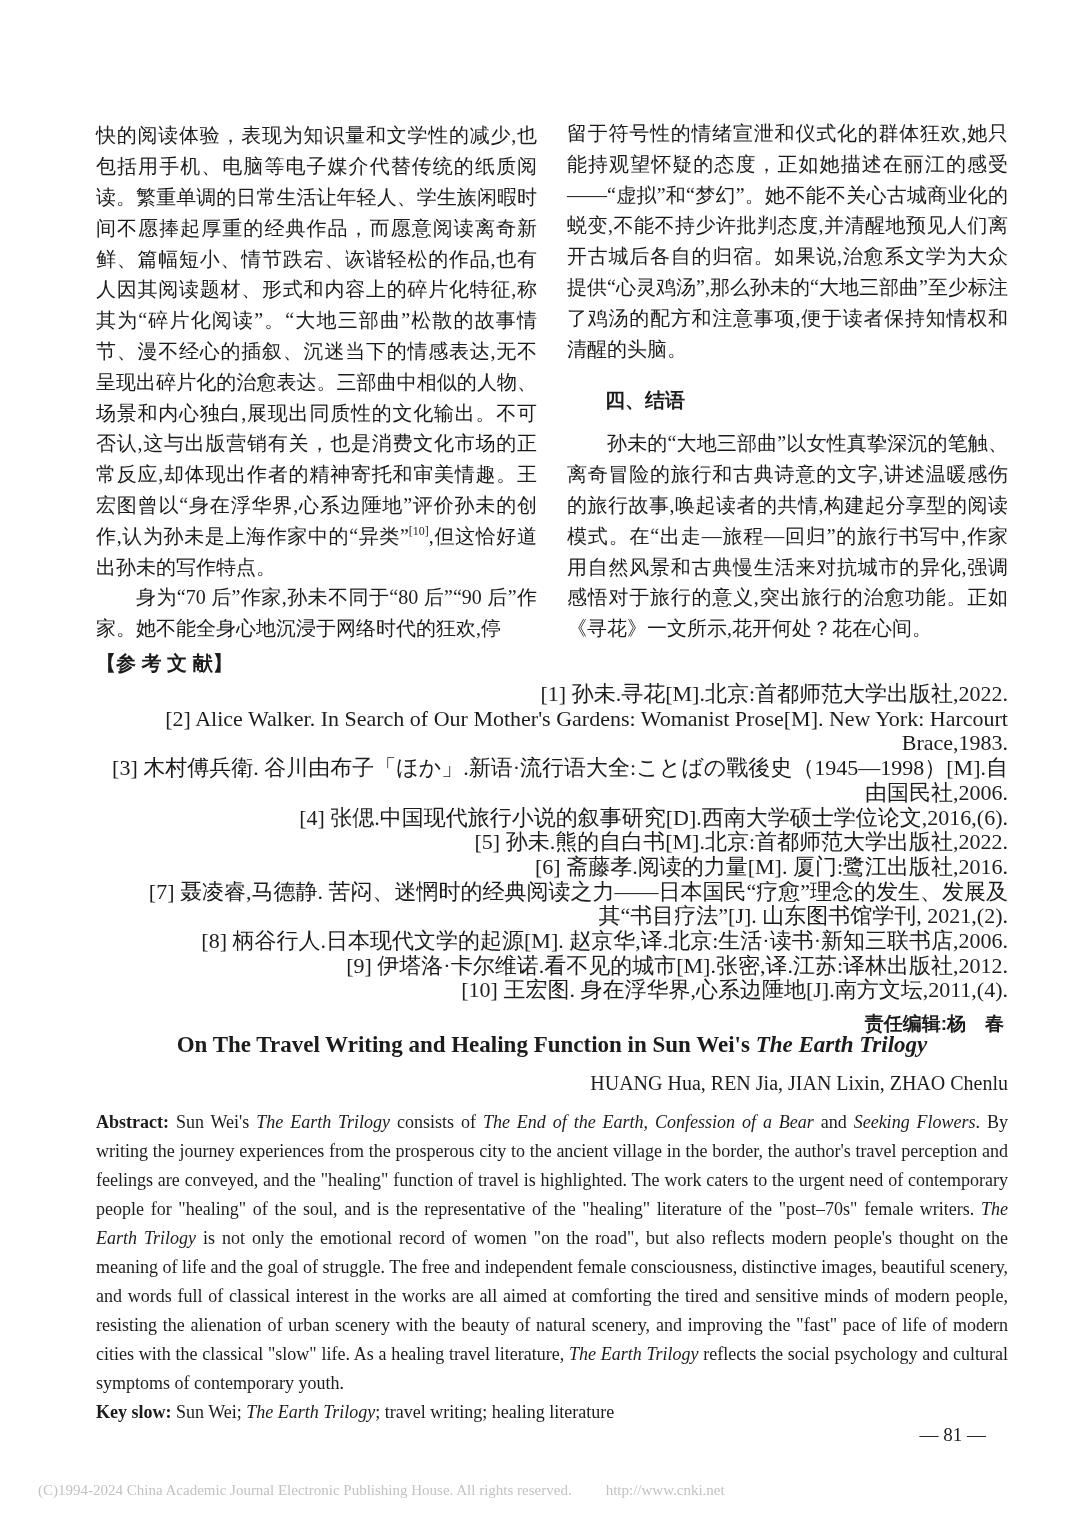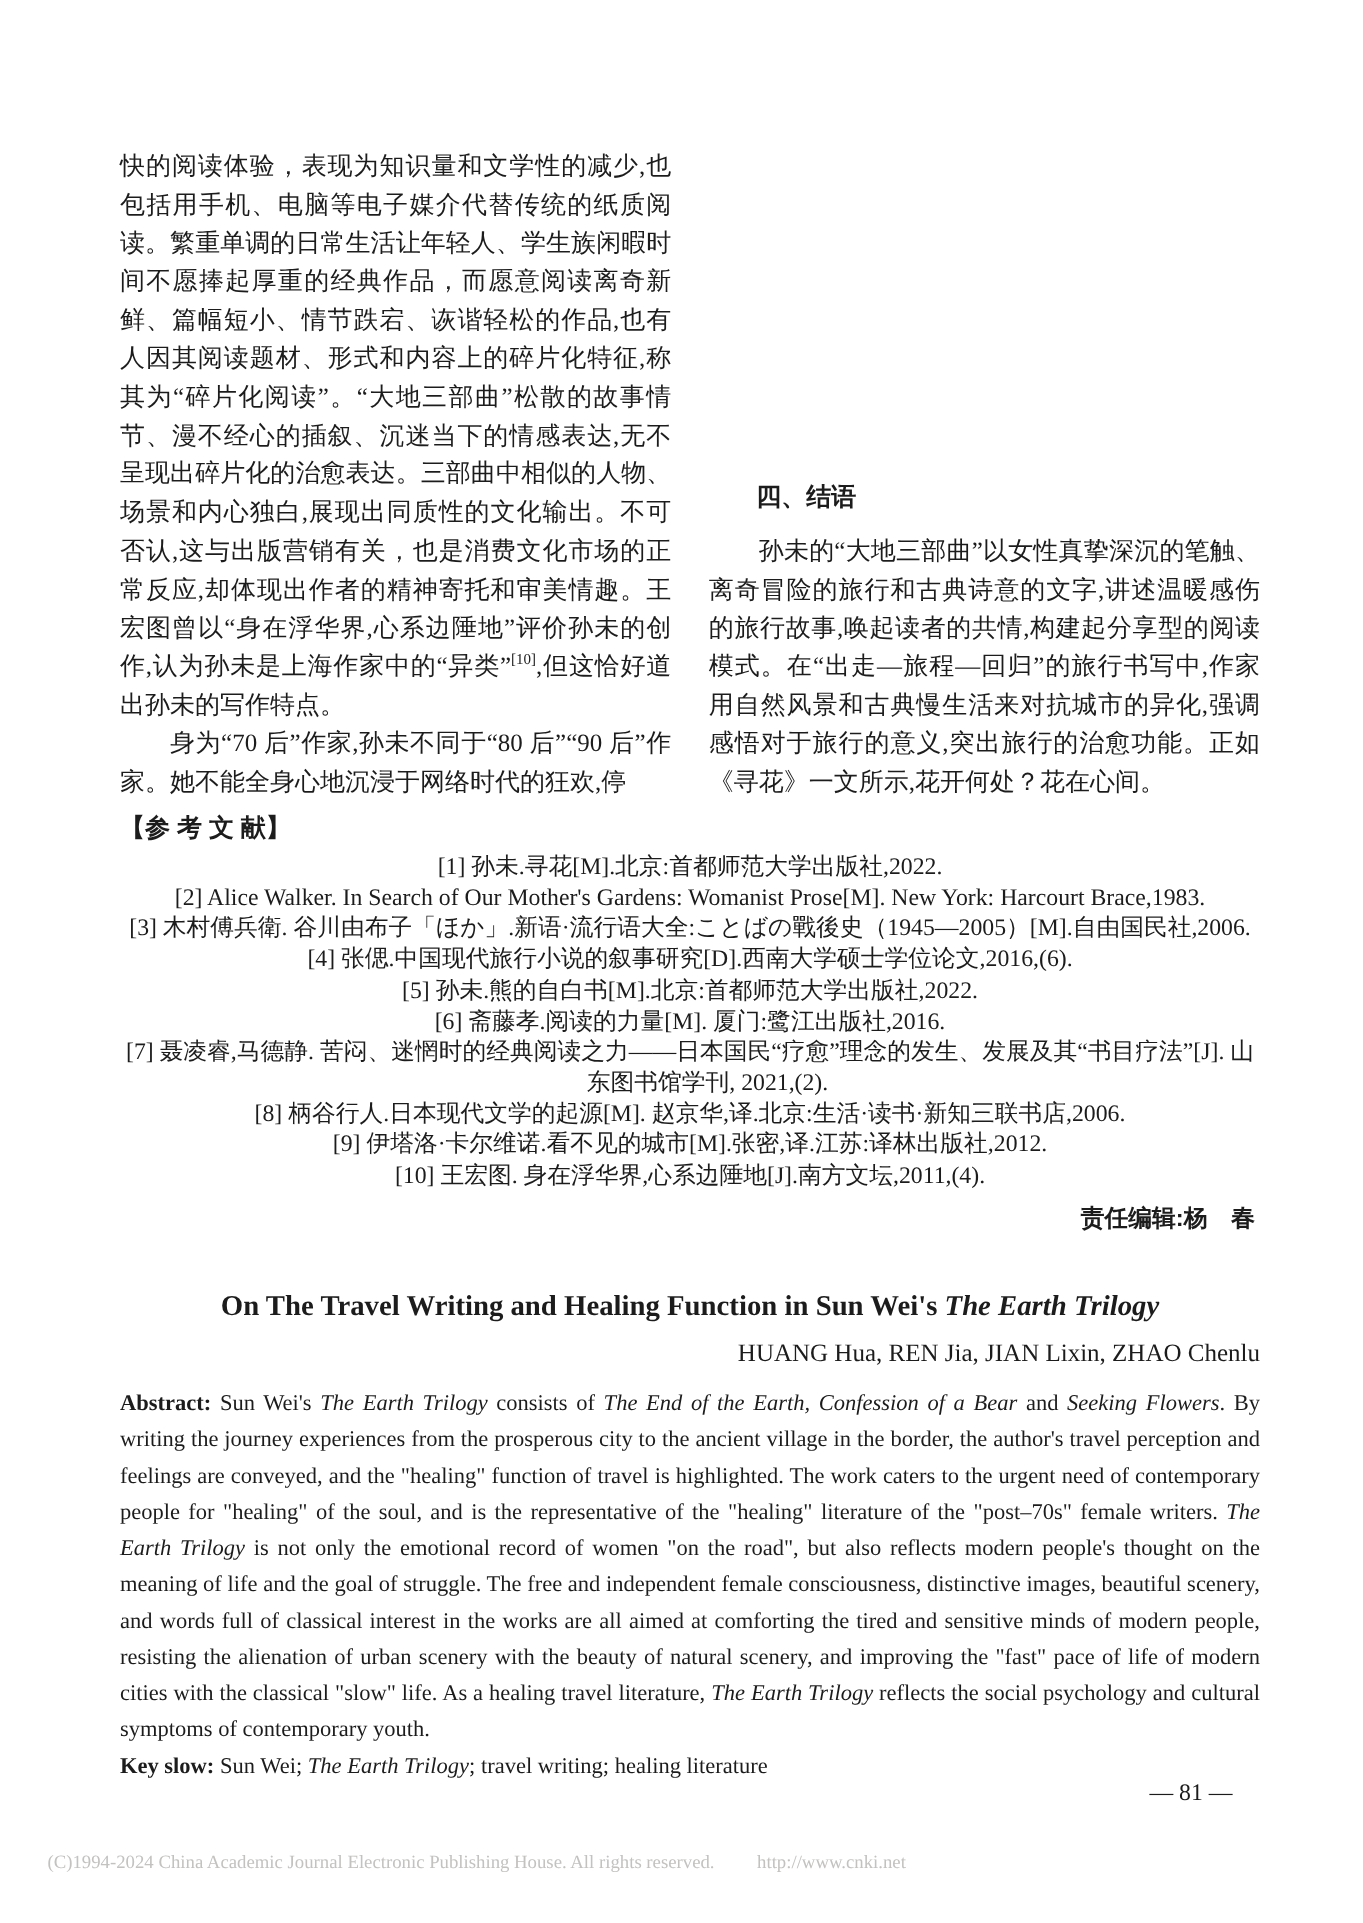--- a/index.html
+++ b/index.html
@@ -22,22 +22,22 @@
   }
   sup{font-size:12px;line-height:0;vertical-align:super;}
 
   
   .refs{top:650px;}
   .refs-header{
     font-family:"Liberation Sans","DejaVu Sans",sans-serif;
     font-weight:bold;font-size:20px;line-height:26px;margin:0 0 6px 0;
   }
   .ref-item{
-    font-size:19px;line-height:24.7px;
-    padding-left:28px;text-indent:-28px;text-align:center;
+    font-size:22px;line-height:24.7px;
+    padding-left:28px;text-indent:-28px;text-align:right;
   }
   .editor{
     font-family:"Liberation Sans","DejaVu Sans",sans-serif;
     font-weight:bold;font-size:19px;text-align:right;margin-top:8px;padding-right:4px;
   }
 
   
   .english{top:1030px;}
   .en-title{font-size:23px;font-weight:bold;text-align:center;margin:0;line-height:30px;}
   .en-authors{font-size:20px;text-align:right;margin:10px 0 0 0;line-height:26px;}
@@ -54,31 +54,32 @@
 </style>
 </head>
 <body>
 
 <div class="content-block columns">
   <div class="col">
     <p><span>快的阅读体验，表现为知识量和文学性的减少,也包括用手机、电脑等电子媒介代替传统的纸质阅读。繁重单调的日常生活让年轻人、学生族闲暇时间不愿捧起厚重的经典作品，而愿意阅读离奇新鲜、篇幅短小、情节跌宕、诙谐轻松的作品,也有人因其阅读题材、形式和内容上的碎片化特征,称其为“碎片化阅读”。“大地三部曲”松散的故事情节、漫不经心的插叙、沉迷当下的情感表达,无不呈现出碎片化的治愈表达。三部曲中相似的人物、场景和内心独白,展现出同质性的文化输出。不可否认,这与出版营销有关，也是消费文化市场的正常反应,却体现出作者的精神寄托和审美情趣。王宏图曾以“身在浮华界,心系边陲地”评价孙未的创作,认为孙未是上海作家中的“异类”</span><sup>[10]</sup><span>,但这恰好道出孙未的写作特点。</span></p>
     <p class="p-indent">身为“70 后”作家,孙未不同于“80 后”“90 后”作家。她不能全身心地沉浸于网络时代的狂欢,停</p>
   </div>
   <div class="col">
+    <p>留于符号性的情绪宣泄和仪式化的群体狂欢,她只能持观望怀疑的态度，正如她描述在丽江的感受——“虚拟”和“梦幻”。她不能不关心古城商业化的蜕变,不能不持少许批判态度,并清醒地预见人们离开古城后各自的归宿。如果说,治愈系文学为大众提供“心灵鸡汤”,那么孙未的“大地三部曲”至少标注了鸡汤的配方和注意事项,便于读者保持知情权和清醒的头脑。</p>
     <h3 class="cn-heading">四、结语</h3>
     <p class="p-indent">孙未的“大地三部曲”以女性真挚深沉的笔触、离奇冒险的旅行和古典诗意的文字,讲述温暖感伤的旅行故事,唤起读者的共情,构建起分享型的阅读模式。在“出走—旅程—回归”的旅行书写中,作家用自然风景和古典慢生活来对抗城市的异化,强调感悟对于旅行的意义,突出旅行的治愈功能。正如《寻花》一文所示,花开何处？花在心间。</p>
   </div>
 </div>
 
 <div class="content-block refs">
   <div class="refs-header">【参 考 文 献】</div>
   <div>
     <div class="ref-item">[1] 孙未.寻花[M].北京:首都师范大学出版社,2022.</div>
     <div class="ref-item">[2] Alice Walker. In Search of Our Mother's Gardens: Womanist Prose[M]. New York: Harcourt Brace,1983.</div>
-    <div class="ref-item">[3] 木村傅兵衛. 谷川由布子「ほか」.新语·流行语大全:ことばの戰後史（1945—2005）[M].自由国民社,2006.</div>
+    <div class="ref-item">[3] 木村傅兵衛. 谷川由布子「ほか」.新语·流行语大全:ことばの戰後史（1945—1998）[M].自由国民社,2006.</div>
     <div class="ref-item">[4] 张偲.中国现代旅行小说的叙事研究[D].西南大学硕士学位论文,2016,(6).</div>
     <div class="ref-item">[5] 孙未.熊的自白书[M].北京:首都师范大学出版社,2022.</div>
     <div class="ref-item">[6] 斋藤孝.阅读的力量[M]. 厦门:鹭江出版社,2016.</div>
     <div class="ref-item">[7] 聂凌睿,马德静. 苦闷、迷惘时的经典阅读之力——日本国民“疗愈”理念的发生、发展及其“书目疗法”[J]. 山东图书馆学刊, 2021,(2).</div>
     <div class="ref-item">[8] 柄谷行人.日本现代文学的起源[M]. 赵京华,译.北京:生活·读书·新知三联书店,2006.</div>
     <div class="ref-item">[9] 伊塔洛·卡尔维诺.看不见的城市[M].张密,译.江苏:译林出版社,2012.</div>
     <div class="ref-item">[10] 王宏图. 身在浮华界,心系边陲地[J].南方文坛,2011,(4).</div>
   </div>
   <div class="editor">责任编辑:杨　春</div>
 </div>

